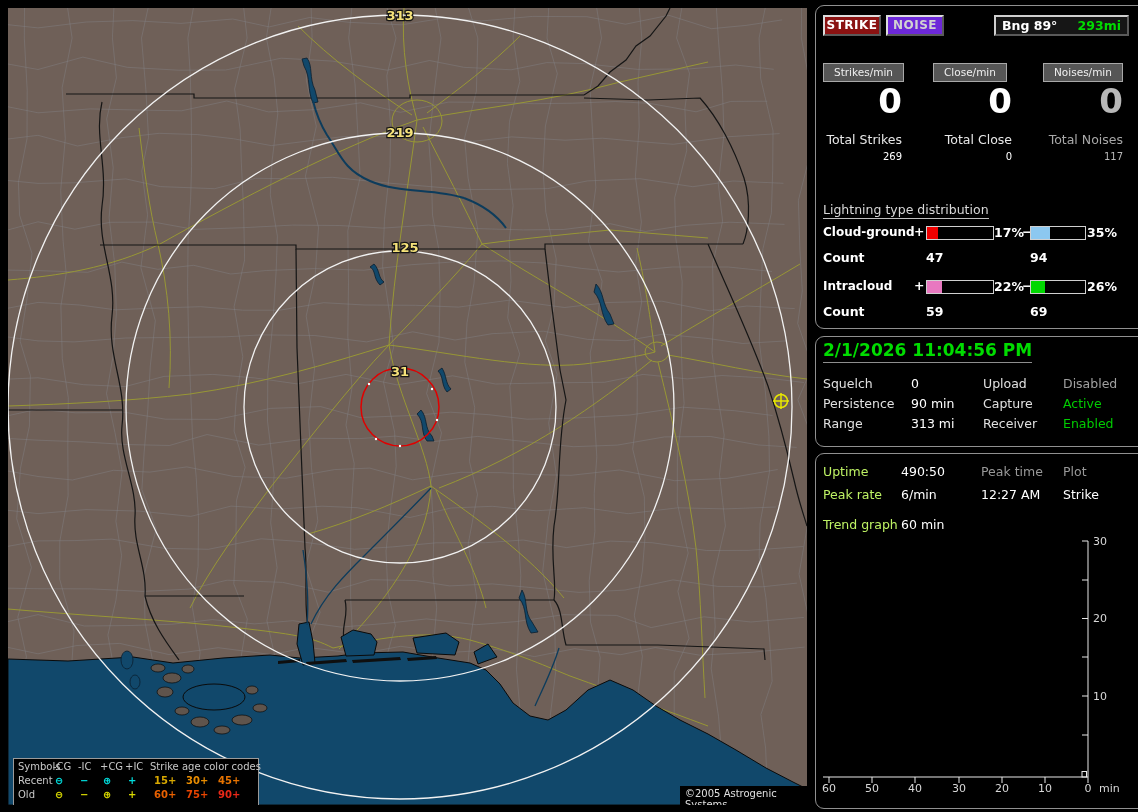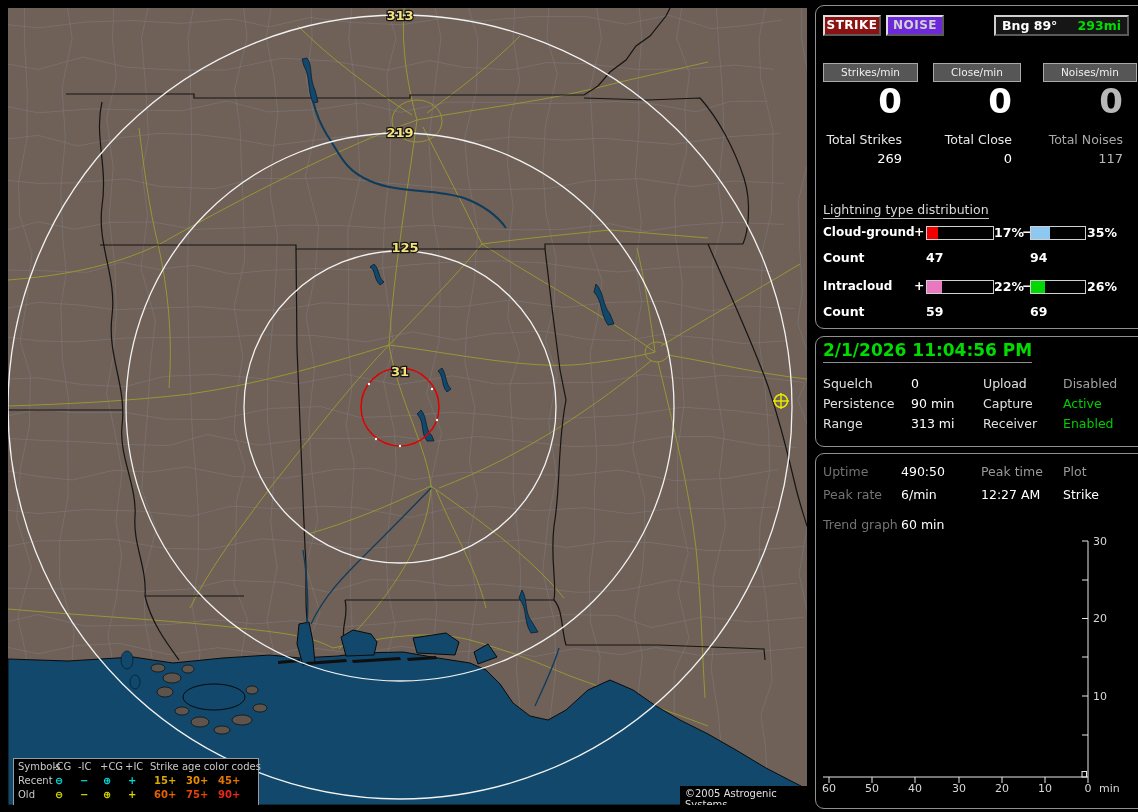--- a/index.html
+++ b/index.html
@@ -23,38 +23,38 @@
   #panel-status{top:336px;height:111px;padding-left:32px;}
   #panel-stats{top:453px;height:356px;}
   .btn{font-size:12px;font-weight:bold;text-align:center;line-height:17px;height:17px;
     border:2px solid;border-color:#dcdcdc #5a5a5a #5a5a5a #dcdcdc;cursor:default;}
   #btn-strike{left:7px;top:9px;width:54px;background:#8b1212;color:#fff;letter-spacing:.5px;}
   #btn-noise{left:70px;top:9px;width:54px;background:#6d28d9;color:#d2d2d2;letter-spacing:.5px;}
   #bng-box{left:178px;top:9px;width:119px;height:17px;background:#161616;border:2px solid;
     border-color:#cfcfcf #5a5a5a #5a5a5a #cfcfcf;display:flex;justify-content:space-between;
     align-items:center;padding:0 6px;font-size:12.5px;font-weight:bold;color:#fff;}
   .chip{top:57px;background:#565656;color:#efefef;font-size:10.5px;line-height:15px;
-    padding:1px 17px;border:1px solid #a8a8a8;}
+    padding:1px 10px;border:1px solid #a8a8a8;}
   .rate{top:76px;font-size:34px;font-weight:bold;line-height:38px;text-align:right;}
   .tlabel{top:126px;font-size:12.5px;text-align:right;}
-  .tvalue{top:145px;font-size:13px;text-align:right;}
+  .tvalue{top:145px;font-size:10px;text-align:right;}
   .c1{left:7px;width:79px;} .c2{left:117px;width:79px;} .c3{left:227px;width:80px;}
   #dist-title{left:7px;top:196px;font-size:12.5px;color:#d8d8d8;border-bottom:1px solid #c0c0c0;padding-bottom:1px;}
   .dlabel{font-weight:bold;color:#ffffff;font-size:12px;}
   .dsign{font-weight:bold;color:#fff;font-size:12.5px;}
   .dbar{height:12px;border:1px solid #d0d0d0;background:#000;}
   .dbar div{height:100%;}
   .dpct{font-weight:bold;color:#fff;font-size:12.5px;}
   .dcount{color:#fff;font-size:12.5px;font-weight:bold;}
   #datetime{left:7px;top:3px;font-size:17px;font-weight:bold;color:#00dc00;
     border-bottom:1px solid #8e8e8e;padding-bottom:2px;}
   .srow span{position:absolute;font-size:12.5px;white-space:nowrap;}
   .sl1{left:7px;color:#e0e0e0;} .sv1{left:95px;color:#fff;}
   .sl2{left:167px;color:#e0e0e0;} .sv2{left:247px;}
-  .ul1{left:7px;color:#737373;} .uv1{left:85px;color:#fff;}
+  .ul1{left:7px;color:#bef264;} .uv1{left:85px;color:#fff;}
   .ul2{left:165px;color:#989898;} .uv2{left:247px;color:#989898;}
   .uw{color:#fff !important;}
   .urow span{position:absolute;font-size:12.5px;white-space:nowrap;}
   #trend-chart{left:0;top:0;}
 </style>
 </head>
 <body>
 
 <div id="app">
 

